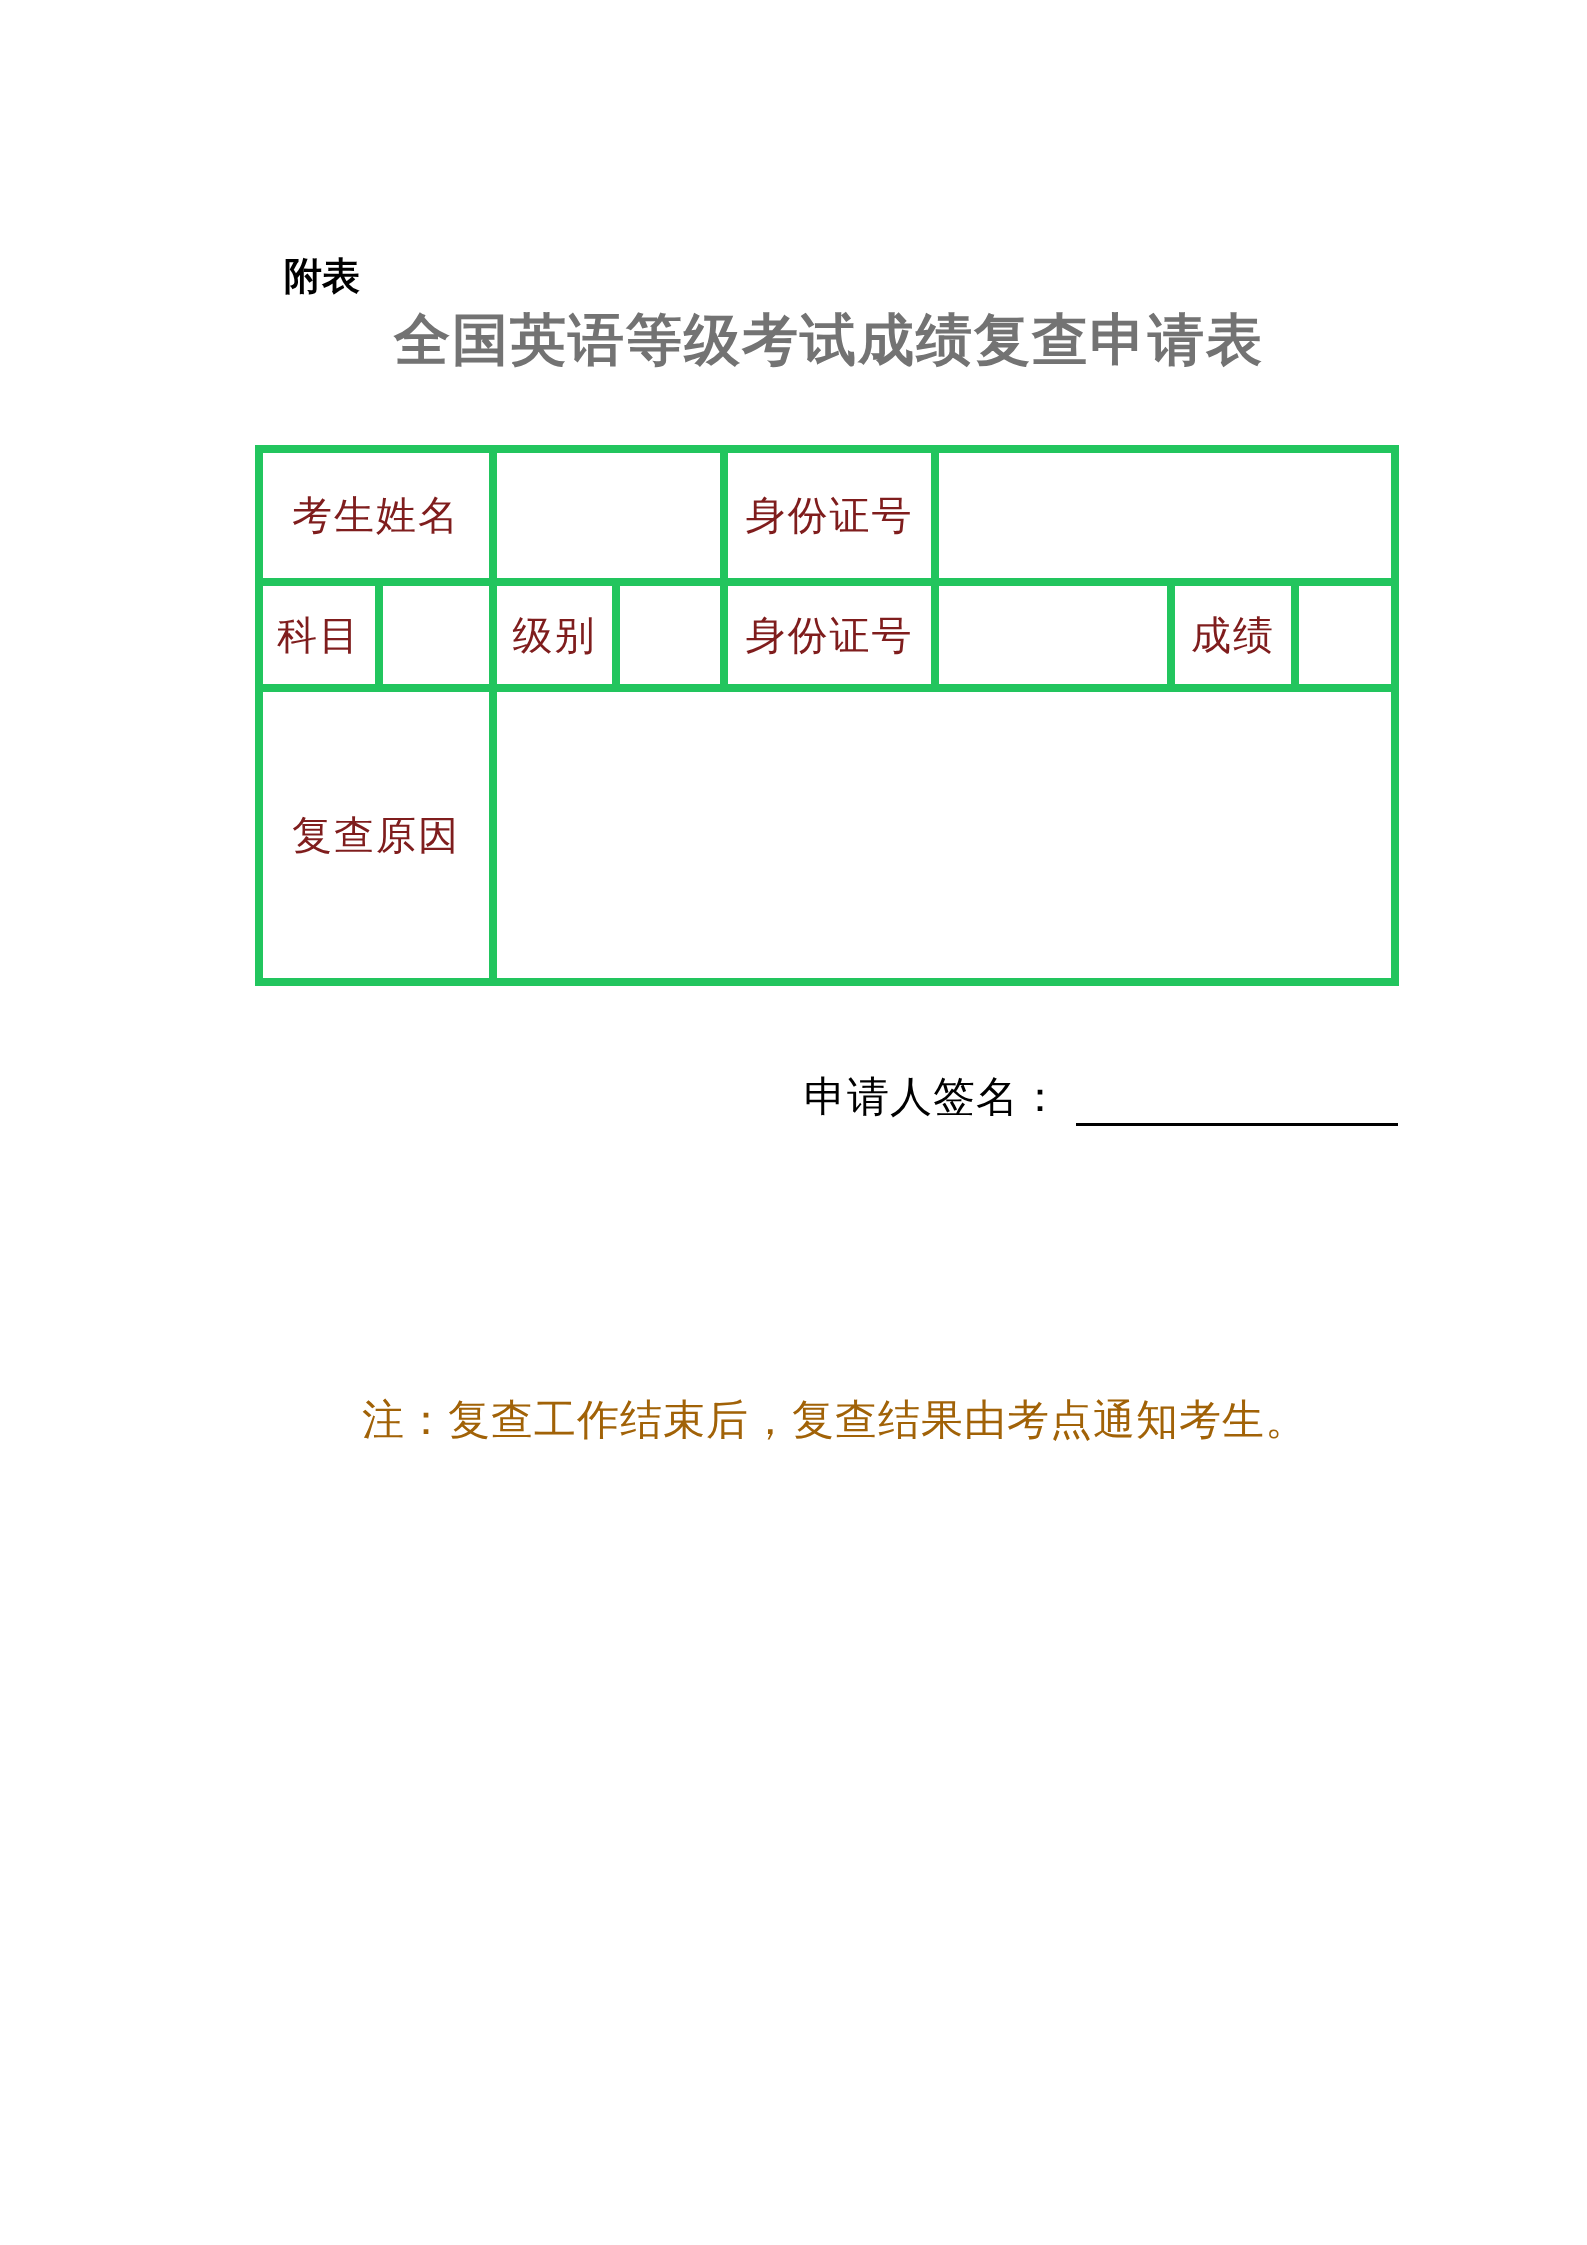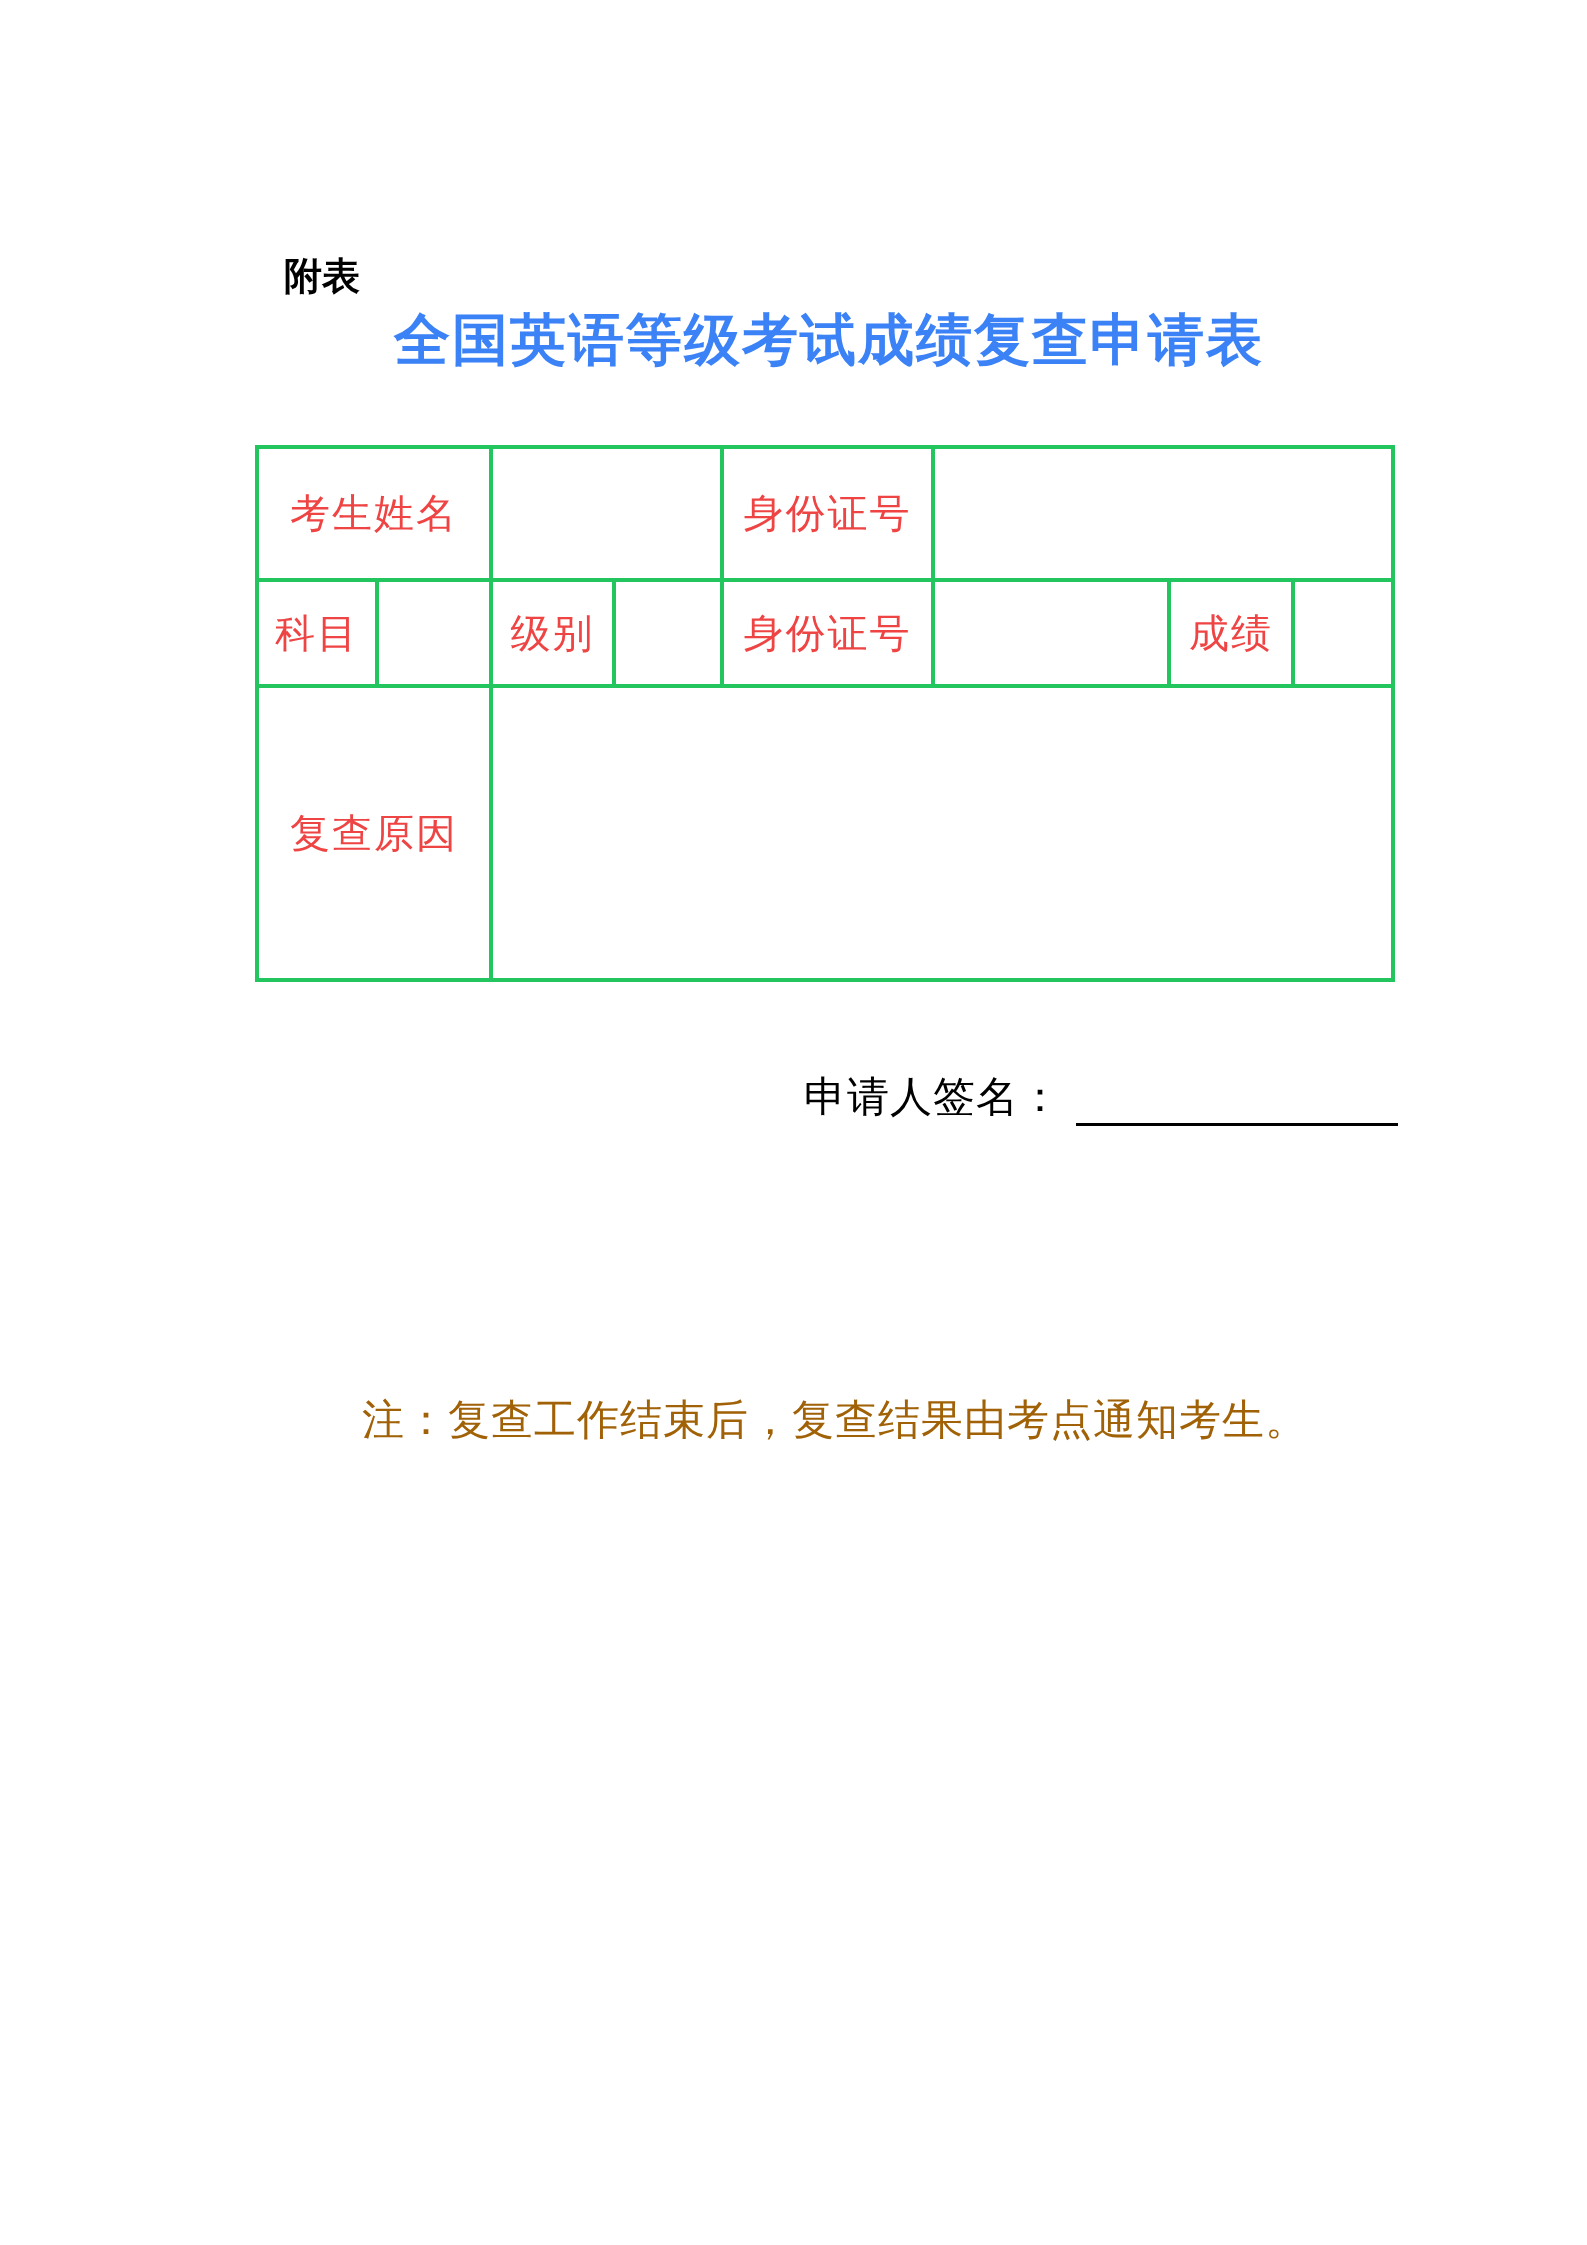--- a/index.html
+++ b/index.html
@@ -24,39 +24,39 @@
   }
   .doc-title {
     position: absolute;
     left: 352px;
     top: 262px;
     font-family: "Liberation Serif", serif;
     font-weight: bold;
     font-size: 56px;
     line-height: 72px;
     letter-spacing: 2px;
-    color: #3b82f6;
+    color: #737373;
     white-space: nowrap;
   }
   table.form-table {
     position: absolute;
     left: 227px;
     top: 417px;
     width: 1136px;
     border-collapse: collapse;
     table-layout: fixed;
   }
   table.form-table td {
-    border: 4px solid #22c55e;
+    border: 8px solid #22c55e;
     text-align: center;
     vertical-align: middle;
     font-family: Liberation Mono, monospace;
     font-size: 40px;
     letter-spacing: 2px;
-    color: #ef4444;
+    color: #7f1d1d;
     padding: 0;
   }
   tr.r1 { height: 133px; }
   tr.r2 { height: 106px; }
   tr.r3 { height: 294px; }
   .sig-line {
     position: absolute;
     left: 748px;
     font-family: "Liberation Serif", serif;
     font-size: 42px;

